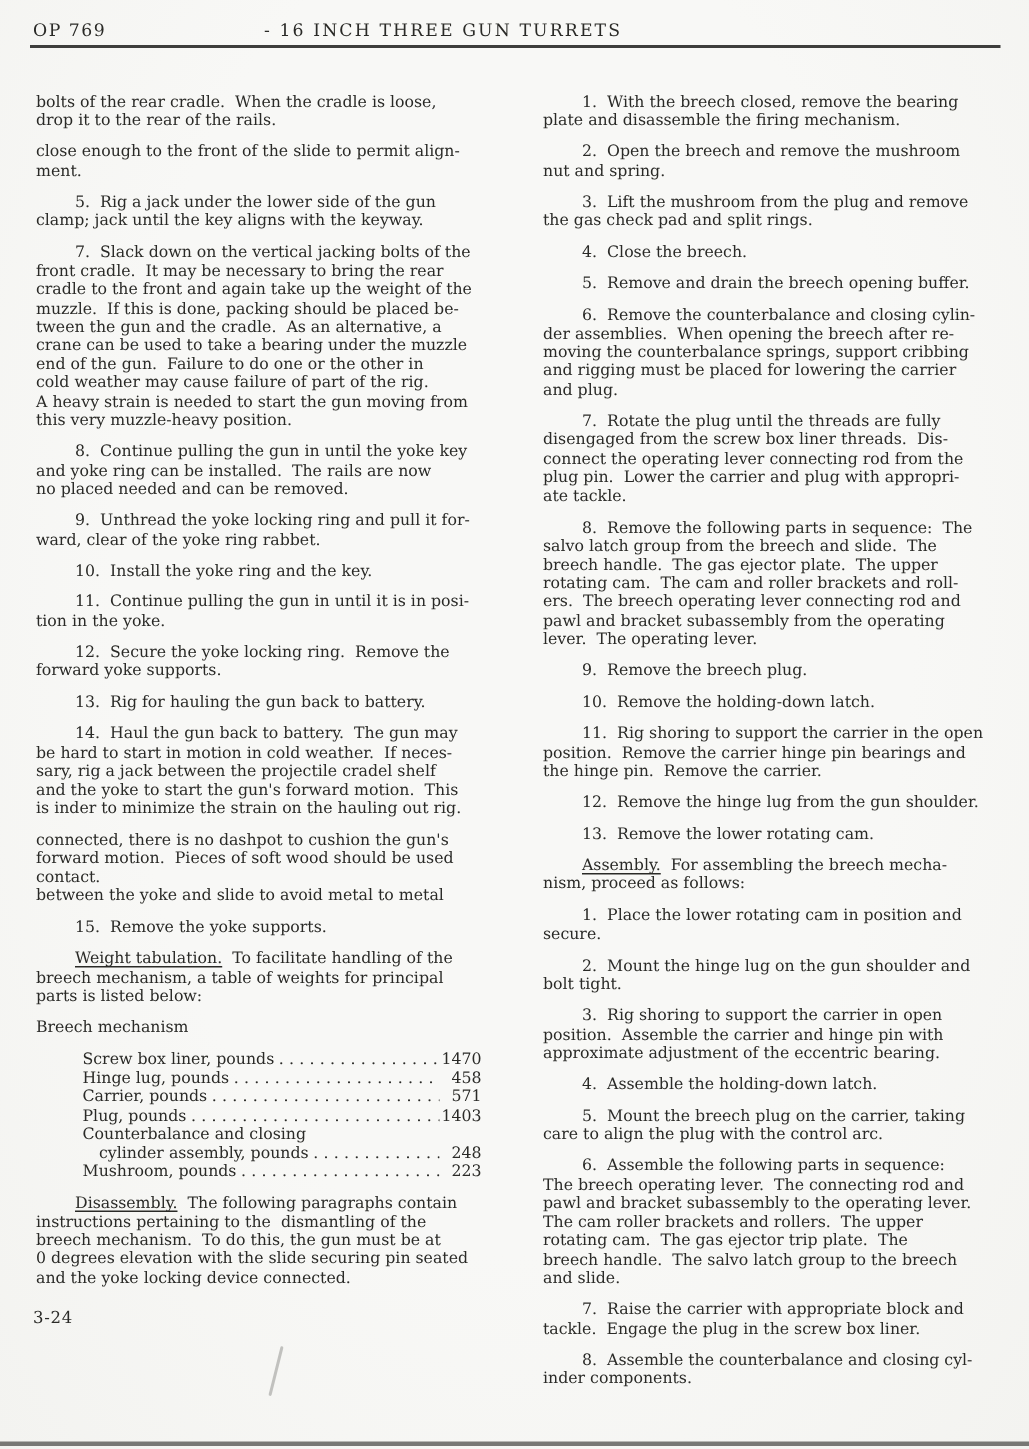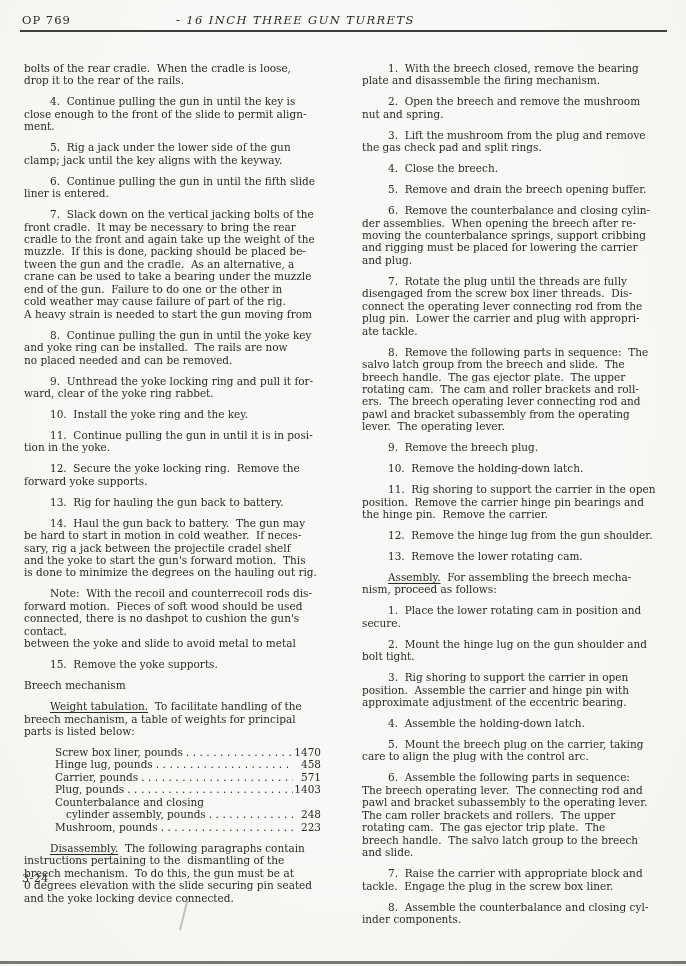--- a/index.html
+++ b/index.html
@@ -5,21 +5,21 @@
   html,body { margin:0; padding:0; background:#e9e9e7; }
   .page {
     position:relative; width:686px; height:966px;
     background: radial-gradient(ellipse at 50% 40%, #f8f8f6 55%, #f3f3f0 100%);
     font-family:"DejaVu Serif", serif;
     font-size:10.5px; color:#29292б;
     color:#2a2a27;
     overflow:hidden;
   }
   .hdr-op { position:absolute; left:22px; top:13px; font-size:11.5px; letter-spacing:1px; }
-  .hdr-title { position:absolute; left:176px; top:13px; font-size:11.5px; letter-spacing:1.4px;font-style:italic; }
+  .hdr-title { position:absolute; left:176px; top:13px; font-size:11.5px; letter-spacing:1.4px; }
   .rule { position:absolute; left:20px; top:30px; width:647px; height:2px; background:#3e3e3c; }
   .col { position:absolute; top:62px; width:334px; }
   #colL { left:24px; }
   #colR { left:362px; }
   .blk { margin-bottom:8.5px; }
   .line { white-space:pre; line-height:12.45px; }
   .ind { padding-left:26px; }
   .lead { text-decoration:underline; text-underline-offset:1.5px;text-align:right; }
   .tb { margin-left:31px; width:266px; margin-bottom:8.5px; }
   .trow { display:flex; line-height:12.5px; white-space:pre; align-items:flex-start; }
@@ -41,42 +41,38 @@
   <div class="hdr-op">OP 769</div>
   <div class="hdr-title">- 16 INCH THREE GUN TURRETS</div>
   <div class="rule"></div>
 
   <div class="col" id="colL">
       <div class="blk">
         <div class="line">bolts of the rear cradle.  When the cradle is loose,</div>
         <div class="line">drop it to the rear of the rails.</div>
       </div>
       <div class="blk">
-        <div class="line ind">4.  Continue pulling the gun in until the key is</div>
         <div class="line">close enough to the front of the slide to permit align-</div>
         <div class="line">ment.</div>
       </div>
       <div class="blk">
         <div class="line ind">5.  Rig a jack under the lower side of the gun</div>
         <div class="line">clamp; jack until the key aligns with the keyway.</div>
-      </div>
-      <div class="blk">
-        <div class="line ind">6.  Continue pulling the gun in until the fifth slide</div>
-        <div class="line">liner is entered.</div>
       </div>
       <div class="blk">
         <div class="line ind">7.  Slack down on the vertical jacking bolts of the</div>
         <div class="line">front cradle.  It may be necessary to bring the rear</div>
         <div class="line">cradle to the front and again take up the weight of the</div>
         <div class="line">muzzle.  If this is done, packing should be placed be-</div>
         <div class="line">tween the gun and the cradle.  As an alternative, a</div>
         <div class="line">crane can be used to take a bearing under the muzzle</div>
         <div class="line">end of the gun.  Failure to do one or the other in</div>
         <div class="line">cold weather may cause failure of part of the rig.</div>
         <div class="line">A heavy strain is needed to start the gun moving from</div>
+        <div class="line">this very muzzle-heavy position.</div>
       </div>
       <div class="blk">
         <div class="line ind">8.  Continue pulling the gun in until the yoke key</div>
         <div class="line">and yoke ring can be installed.  The rails are now</div>
         <div class="line">no placed needed and can be removed.</div>
       </div>
       <div class="blk">
         <div class="line ind">9.  Unthread the yoke locking ring and pull it for-</div>
         <div class="line">ward, clear of the yoke ring rabbet.</div>
       </div>
@@ -92,39 +88,38 @@
         <div class="line">forward yoke supports.</div>
       </div>
       <div class="blk">
         <div class="line ind">13.  Rig for hauling the gun back to battery.</div>
       </div>
       <div class="blk">
         <div class="line ind">14.  Haul the gun back to battery.  The gun may</div>
         <div class="line">be hard to start in motion in cold weather.  If neces-</div>
         <div class="line">sary, rig a jack between the projectile cradel shelf</div>
         <div class="line">and the yoke to start the gun's forward motion.  This</div>
-        <div class="line">is done to minimize the degrees on the hauling out rig.</div>
-      </div>
-      <div class="blk">
-        <div class="line ind">Note:  With the recoil and counterrecoil rods dis-</div>
+        <div class="line">is inder to minimize the strain on the hauling out rig.</div>
+      </div>
+      <div class="blk">
+        <div class="line">connected, there is no dashpot to cushion the gun's</div>
         <div class="line">forward motion.  Pieces of soft wood should be used</div>
-        <div class="line">connected, there is no dashpot to cushion the gun's</div>
         <div class="line">contact.</div>
         <div class="line">between the yoke and slide to avoid metal to metal</div>
       </div>
       <div class="blk">
         <div class="line ind">15.  Remove the yoke supports.</div>
-      </div>
-      <div class="blk">
-        <div class="line">Breech mechanism</div>
       </div>
       <div class="blk">
         <div class="line ind"><span class="lead">Weight tabulation.</span><span class="">  To facilitate handling of the</span></div>
         <div class="line">breech mechanism, a table of weights for principal</div>
         <div class="line">parts is listed below:</div>
+      </div>
+      <div class="blk">
+        <div class="line">Breech mechanism</div>
       </div>
       <div class="blk tb">
         <div class="trow"><span class="tlab">Screw box liner, pounds</span><span class="tdots">............................................................</span><span class="tval">1470</span></div>
         <div class="trow"><span class="tlab">Hinge lug, pounds</span><span class="tdots">............................................................</span><span class="tval">458</span></div>
         <div class="trow"><span class="tlab">Carrier, pounds</span><span class="tdots">............................................................</span><span class="tval">571</span></div>
         <div class="trow"><span class="tlab">Plug, pounds</span><span class="tdots">............................................................</span><span class="tval">1403</span></div>
         <div class="trow"><span class="tlab">Counterbalance and closing</span></div>
         <div class="trow sub"><span class="tlab">cylinder assembly, pounds</span><span class="tdots">............................................................</span><span class="tval">248</span></div>
         <div class="trow"><span class="tlab">Mushroom, pounds</span><span class="tdots">............................................................</span><span class="tval">223</span></div>
       </div>

